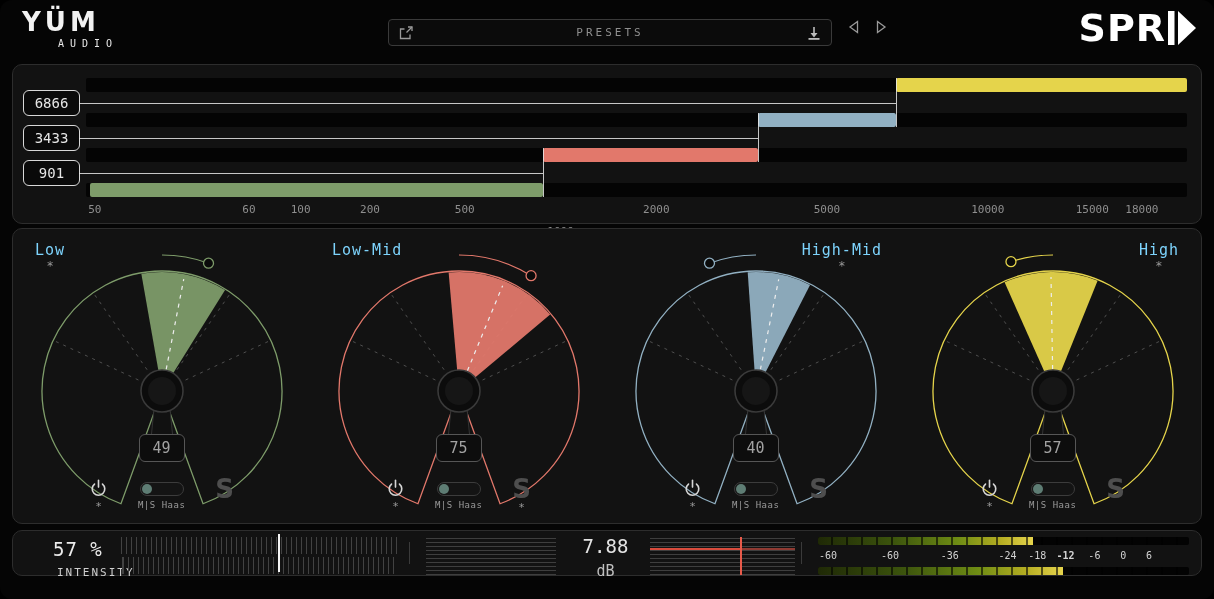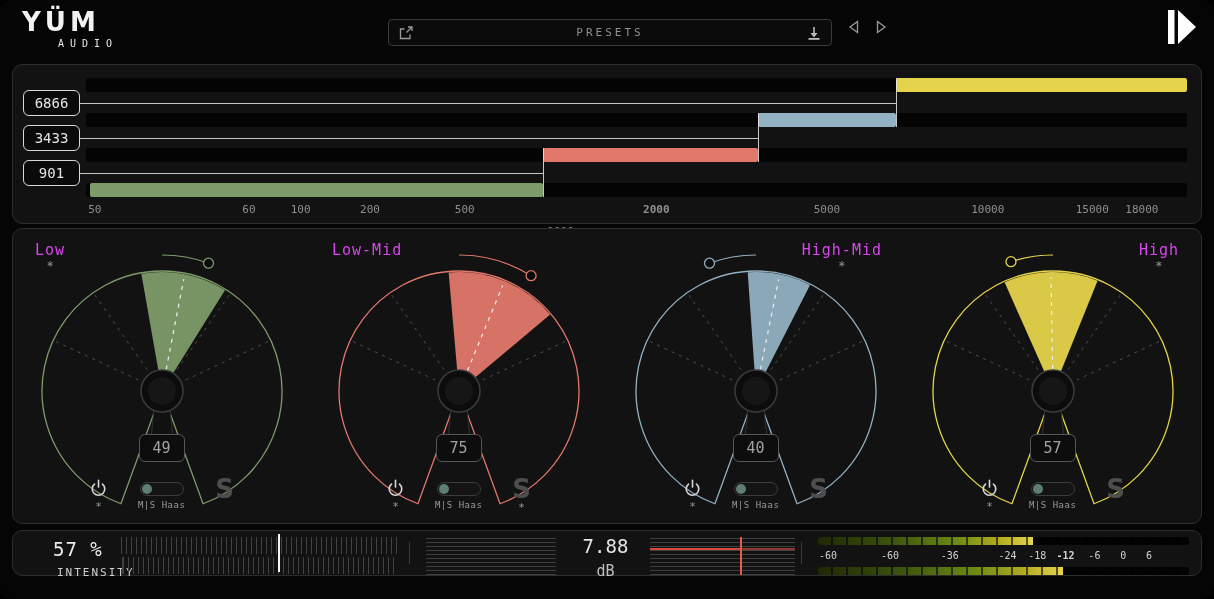--- a/index.html
+++ b/index.html
@@ -29,21 +29,21 @@
   #xover-labels{position:absolute;inset:0}
   .xo-box{position:absolute;left:10px;width:57px;height:26px;border:1.5px solid #d8d8d8;border-radius:6px;background:#0a0a0a;color:#e6e6e6;font-size:14px;display:flex;align-items:center;justify-content:center;cursor:ew-resize}
   #spec-ticks{position:absolute;left:73px;right:14px;top:138px;height:14px}
   #spec-ticks span{position:absolute;transform:translateX(-50%);font-size:11px;color:#8f8f8f;white-space:nowrap}
 
   
   .dials{position:absolute;left:12px;right:12px;top:228px;height:296px;background:#121212;border:1px solid #2d2d2d;border-radius:10px;display:flex}
   .dial{flex:1;position:relative}
   .dial-head{position:absolute;top:12px;left:22px;z-index:3}
   .dial.right .dial-head{left:auto;right:22px;text-align:right}
-  .dial-title{font-size:15px;color:#d946ef;letter-spacing:1px}
+  .dial-title{font-size:15px;color:#7dd3fc;letter-spacing:1px}
   .dial-mark{font-size:12px;color:#9a9a9a;text-align:center;height:12px}
   .fan{position:absolute;left:50%;top:16px;transform:translateX(-50%);width:290px;height:266px;cursor:grab}
   .value-box{position:absolute;left:50%;transform:translateX(-50%);top:205px;width:46px;height:28px;border:1px solid #565656;border-radius:6px;background:#0d0d0d;color:#a2a2a2;font-size:15px;display:flex;align-items:center;justify-content:center;z-index:4;cursor:ns-resize}
   .controls{position:absolute;left:0;right:0;top:250px;display:flex;justify-content:center;align-items:flex-start;gap:30px;z-index:5}
   .ctl-stack{display:flex;flex-direction:column;align-items:center;gap:4px}
   .power-icon{cursor:pointer}
   .ctl-mark{font-size:11px;color:#9a9a9a;height:12px;line-height:10px}
   .toggle{width:44px;height:14px;border:1px solid #3c3c3c;border-radius:7px;background:#141414;position:relative;margin-top:3px;cursor:pointer}
   .toggle-knob{position:absolute;left:1px;top:1px;width:10px;height:10px;border-radius:50%;background:#5e7d74}
   .toggle-label{font-size:9px;letter-spacing:.5px;color:#9a9a9a}
@@ -103,20 +103,21 @@
         </svg>
       </div>
       <svg class="hdr-arrow" width="13" height="16" viewBox="0 0 13 16">
         <polygon points="10.5,2.5 3,8 10.5,13.5" fill="none" stroke="#9a9a9a" stroke-width="1.3"></polygon>
       </svg>
       <svg class="hdr-arrow" width="13" height="16" viewBox="0 0 13 16">
         <polygon points="2.5,2.5 10,8 2.5,13.5" fill="none" stroke="#9a9a9a" stroke-width="1.3"></polygon>
       </svg>
     </div>
     <div class="logo-right">
+      <span class="logo-txt">SPR</span>
       <svg class="logo-d" width="28" height="36" viewBox="0 0 28 36">
         <rect x="0" y="1" width="6.5" height="34" fill="#ffffff"></rect>
         <polygon points="10,1 28,18 10,35" fill="#ffffff"></polygon>
       </svg>
     </div>
   </header>
 
   <section class="spectrum">
     <div id="xover-labels">
         <div class="xo-box" style="top: 24.5px;">6866</div>
@@ -143,21 +144,21 @@
         <div class="xo-h" style="top: 94.5px; width: calc(41.5% + 7px);"></div>
         <div class="xo-v" style="left: 41.5%; top: 70px;"></div>
       </div>
     <div id="spec-ticks">
         <span style="left: 0.8%;">50</span>
         <span style="left: 14.8%;">60</span>
         <span style="left: 19.5%;">100</span>
         <span style="left: 25.8%;">200</span>
         <span style="left: 34.4%;">500</span>
         <span style="left: 43.1%; margin-top: 22px;">1000</span>
-        <span style="left: 51.8%; font-weight: bold;">2000</span>
+        <span style="left: 51.8%;">2000</span>
         <span style="left: 67.3%;">5000</span>
         <span style="left: 81.9%;">10000</span>
         <span style="left: 91.4%; text-align: right;">15000</span>
         <span style="left: 95.9%;">18000</span>
       </div>
   </section>
 
   <section class="dials">
 
     <div class="dial">

